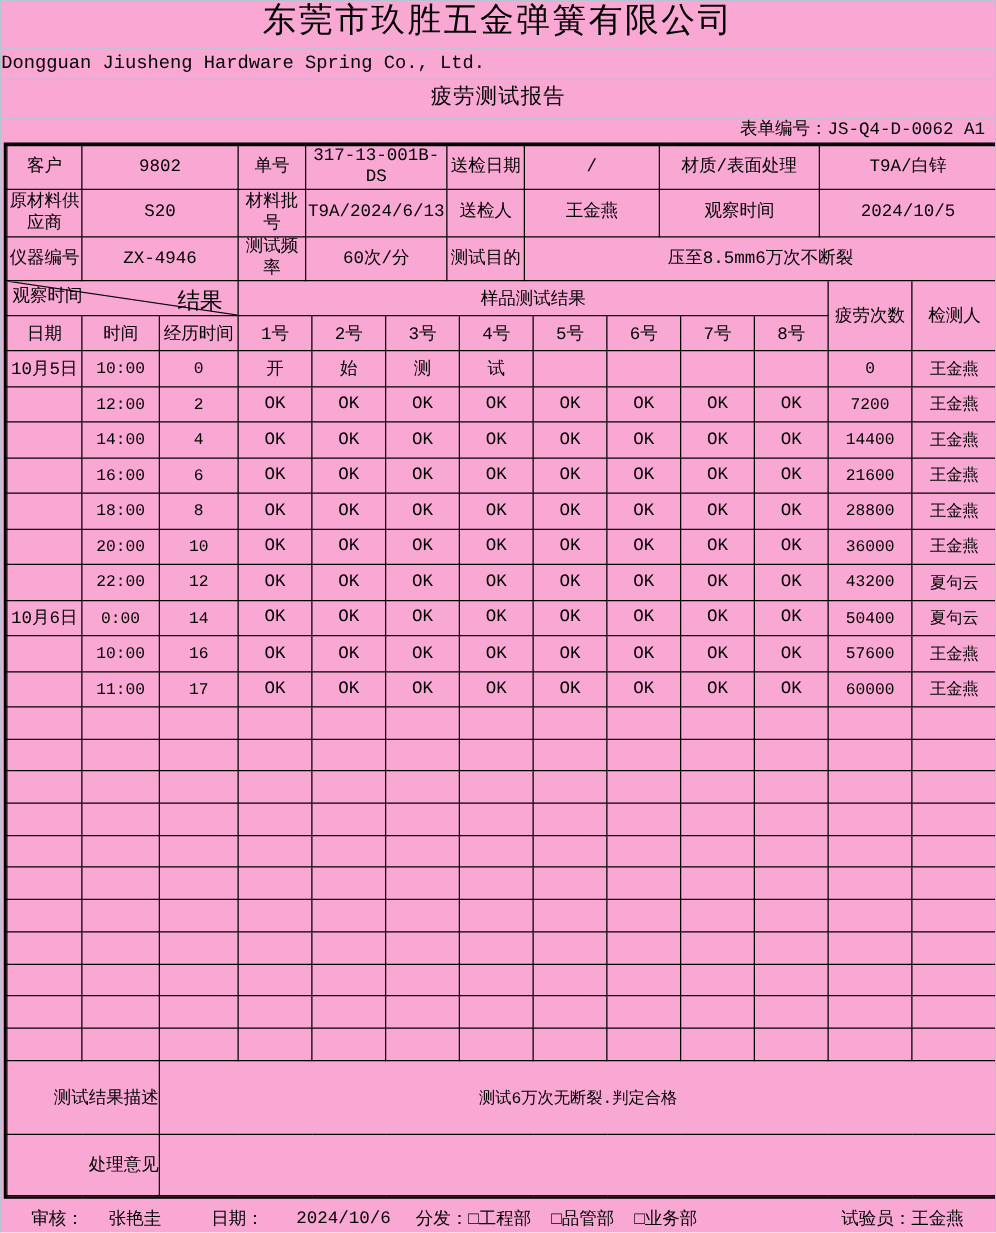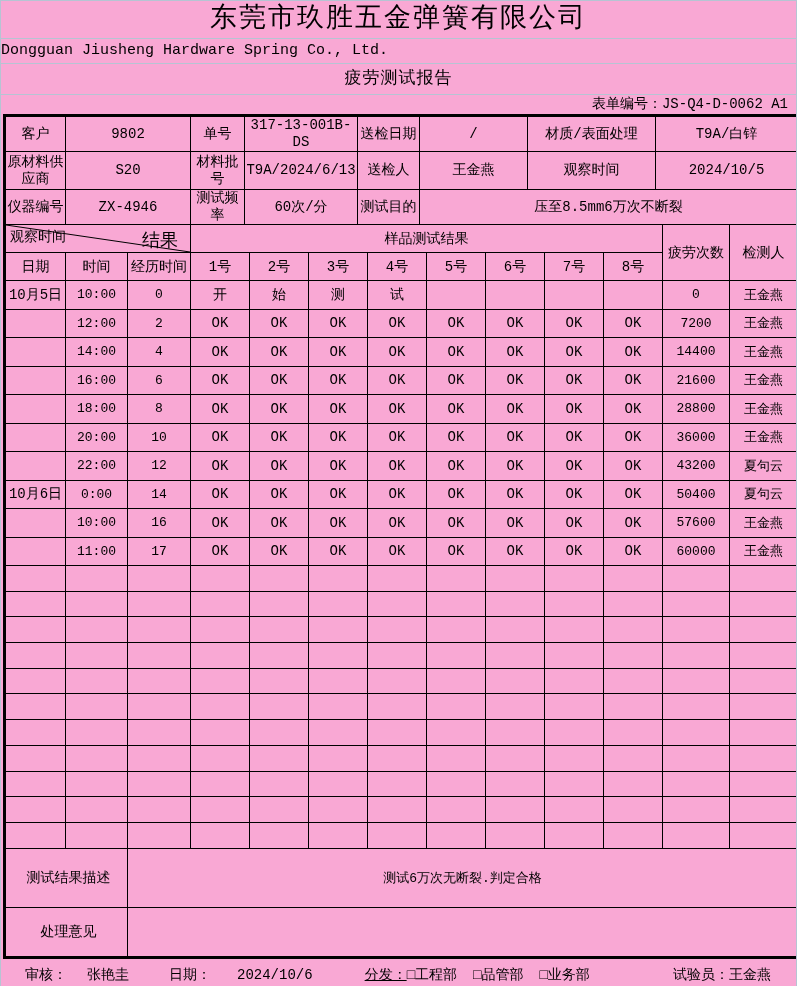--- a/index.html
+++ b/index.html
@@ -26,30 +26,30 @@
   .results-table tr.first-after td{border-top:none;}
   .results-table td.diag{position:relative;}
   .diag svg{position:absolute;left:0;top:0;width:100%;height:100%;}
   .diag-tl{position:absolute;left:4px;top:3px;font-size:14px;}
   .diag-tr{position:absolute;right:12px;top:3px;font-size:18px;}
   tr.data-row td{height:27.5px;}
   tr.data-row td.c-date,tr.data-row td.c-sample{font-size:14px;}
   tr.empty-row td{height:24.7px;}
   tr.sum-row1 td{height:58px;}
   tr.sum-row2 td{height:48px;}
-  td.sum-label{text-align:center;padding-left:4px;font-size:14px;white-space:normal;}
+  td.sum-label{text-align:right;padding-left:4px;font-size:14px;white-space:normal;}
   
   .footer{margin-left:2px;width:792px;height:32px;border-bottom:2px solid #000;
           display:flex;align-items:center;font-size:14px;}
   .footer span{white-space:nowrap;}
   .f-review-label{margin-left:22px;}
   .f-review-value{margin-left:20px;}
   .f-date-label{margin-left:40px;}
   .f-date-value{margin-left:26px;}
-  .f-dist-label{margin-left:52px;text-decoration:underline;}
+  .f-dist-label{margin-left:20px;}
   .f-dist-opt{margin-left:16px;}
   .f-dist-opt.first{margin-left:0;}
   .f-tester{margin-left:auto;margin-right:24px;}
 </style>
 </head>
 <body>
 
 <div class="page">
 
   <div class="titles">

